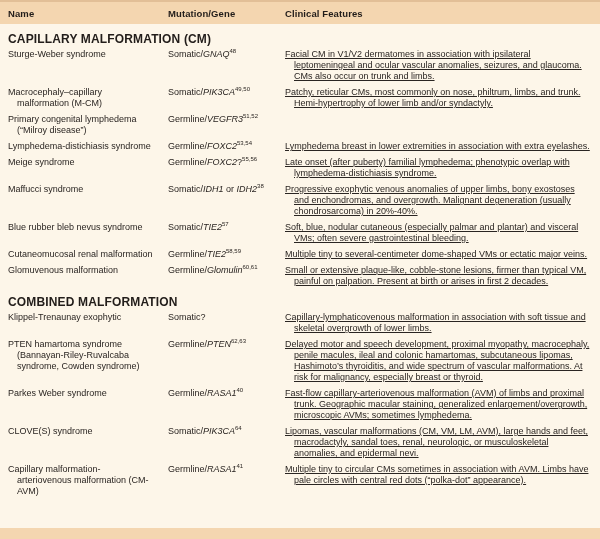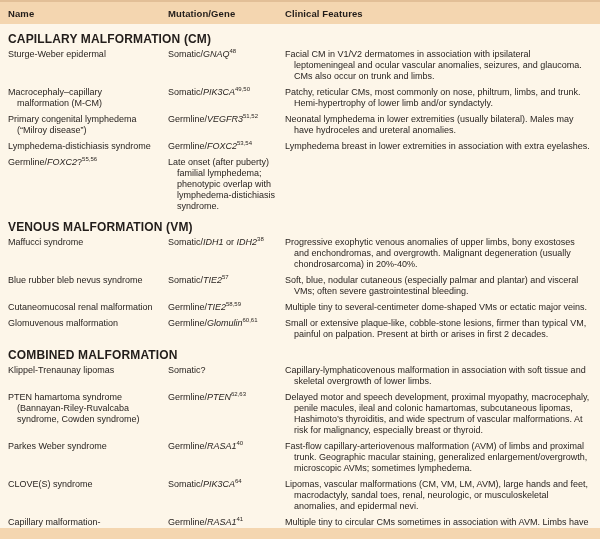--- a/index.html
+++ b/index.html
@@ -68,64 +68,64 @@
   .cell-gene i { font-style: italic; }
   .cell-gene sup {
     font-size: 6px;
     line-height: 0;
     vertical-align: super;
   }
 
   .cell-features {
     padding-left: 9px;
     text-indent: -9px;
+    text-decoration: underline;
   }
 
   .tfoot {
     flex: 0 0 auto;
     height: 11px;
     background: var(--header-bg, #f4d6b0);
   }
 </style>
 </head>
 <body>
 
 <div class="page">
   <div class="thead">
     <div class="th">Name</div>
     <div class="th">Mutation/Gene</div>
     <div class="th">Clinical Features</div>
   </div>
   <div class="tbody" id="tbody">
       <div class="section-title">CAPILLARY MALFORMATION (CM)</div>
       <div class="row">
-        <div class="cell-name">Sturge-Weber epidermal</div>
+        <div class="cell-name">Sturge-Weber syndrome</div>
         <div class="cell-gene"><span>Somatic/</span><i>GNAQ</i><sup>48</sup></div>
         <div class="cell-features">Facial CM in V1/V2 dermatomes in association with ipsilateral leptomeningeal and ocular vascular anomalies, seizures, and glaucoma. CMs also occur on trunk and limbs.</div>
       </div>
       <div class="row">
         <div class="cell-name">Macrocephaly–capillary malformation (M-CM)</div>
         <div class="cell-gene"><span>Somatic/</span><i>PIK3CA</i><sup>49,50</sup></div>
         <div class="cell-features">Patchy, reticular CMs, most commonly on nose, philtrum, limbs, and trunk. Hemi-hypertrophy of lower limb and/or syndactyly.</div>
       </div>
       <div class="row">
         <div class="cell-name">Primary congenital lymphedema (“Milroy disease”)</div>
         <div class="cell-gene"><span>Germline/</span><i>VEGFR3</i><sup>51,52</sup></div>
-        <div class="cell-features">Neonatal lymphedema in lower extremities (usually bilateral). Males may have hydroceles and ureteral anomalies.</div>
       </div>
       <div class="row">
         <div class="cell-name">Lymphedema-distichiasis syndrome</div>
         <div class="cell-gene"><span>Germline/</span><i>FOXC2</i><sup>53,54</sup></div>
         <div class="cell-features">Lymphedema breast in lower extremities in association with extra eyelashes.</div>
       </div>
       <div class="row">
+        <div class="cell-name">Meige syndrome</div>
         <div class="cell-gene"><span>Germline/</span><i>FOXC2</i><span>?</span><sup>55,56</sup></div>
         <div class="cell-features">Late onset (after puberty) familial lymphedema; phenotypic overlap with lymphedema-distichiasis syndrome.</div>
       </div>
-      <div class="section-title">VENOUS MALFORMATION (VM)</div>
       <div class="row">
         <div class="cell-name">Maffucci syndrome</div>
         <div class="cell-gene"><span>Somatic/</span><i>IDH1</i><span> or </span><i>IDH2</i><sup>38</sup></div>
         <div class="cell-features">Progressive exophytic venous anomalies of upper limbs, bony exostoses and enchondromas, and overgrowth. Malignant degeneration (usually chondrosarcoma) in 20%-40%.</div>
       </div>
       <div class="row">
         <div class="cell-name">Blue rubber bleb nevus syndrome</div>
         <div class="cell-gene"><span>Somatic/</span><i>TIE2</i><sup>57</sup></div>
         <div class="cell-features">Soft, blue, nodular cutaneous (especially palmar and plantar) and visceral VMs; often severe gastrointestinal bleeding.</div>
       </div>
@@ -134,21 +134,21 @@
         <div class="cell-gene"><span>Germline/</span><i>TIE2</i><sup>58,59</sup></div>
         <div class="cell-features">Multiple tiny to several-centimeter dome-shaped VMs or ectatic major veins.</div>
       </div>
       <div class="row">
         <div class="cell-name">Glomuvenous malformation</div>
         <div class="cell-gene"><span>Germline/</span><i>Glomulin</i><sup>60,61</sup></div>
         <div class="cell-features">Small or extensive plaque-like, cobble-stone lesions, firmer than typical VM, painful on palpation. Present at birth or arises in first 2 decades.</div>
       </div>
       <div class="section-title">COMBINED MALFORMATION</div>
       <div class="row">
-        <div class="cell-name">Klippel-Trenaunay lipomas</div>
+        <div class="cell-name">Klippel-Trenaunay exophytic</div>
         <div class="cell-gene"><span>Somatic?</span></div>
         <div class="cell-features">Capillary-lymphaticovenous malformation in association with soft tissue and skeletal overgrowth of lower limbs.</div>
       </div>
       <div class="row">
         <div class="cell-name">PTEN hamartoma syndrome (Bannayan-Riley-Ruvalcaba syndrome, Cowden syndrome)</div>
         <div class="cell-gene"><span>Germline/</span><i>PTEN</i><sup>62,63</sup></div>
         <div class="cell-features">Delayed motor and speech development, proximal myopathy, macrocephaly, penile macules, ileal and colonic hamartomas, subcutaneous lipomas, Hashimoto’s thyroiditis, and wide spectrum of vascular malformations. At risk for malignancy, especially breast or thyroid.</div>
       </div>
       <div class="row">
         <div class="cell-name">Parkes Weber syndrome</div>

